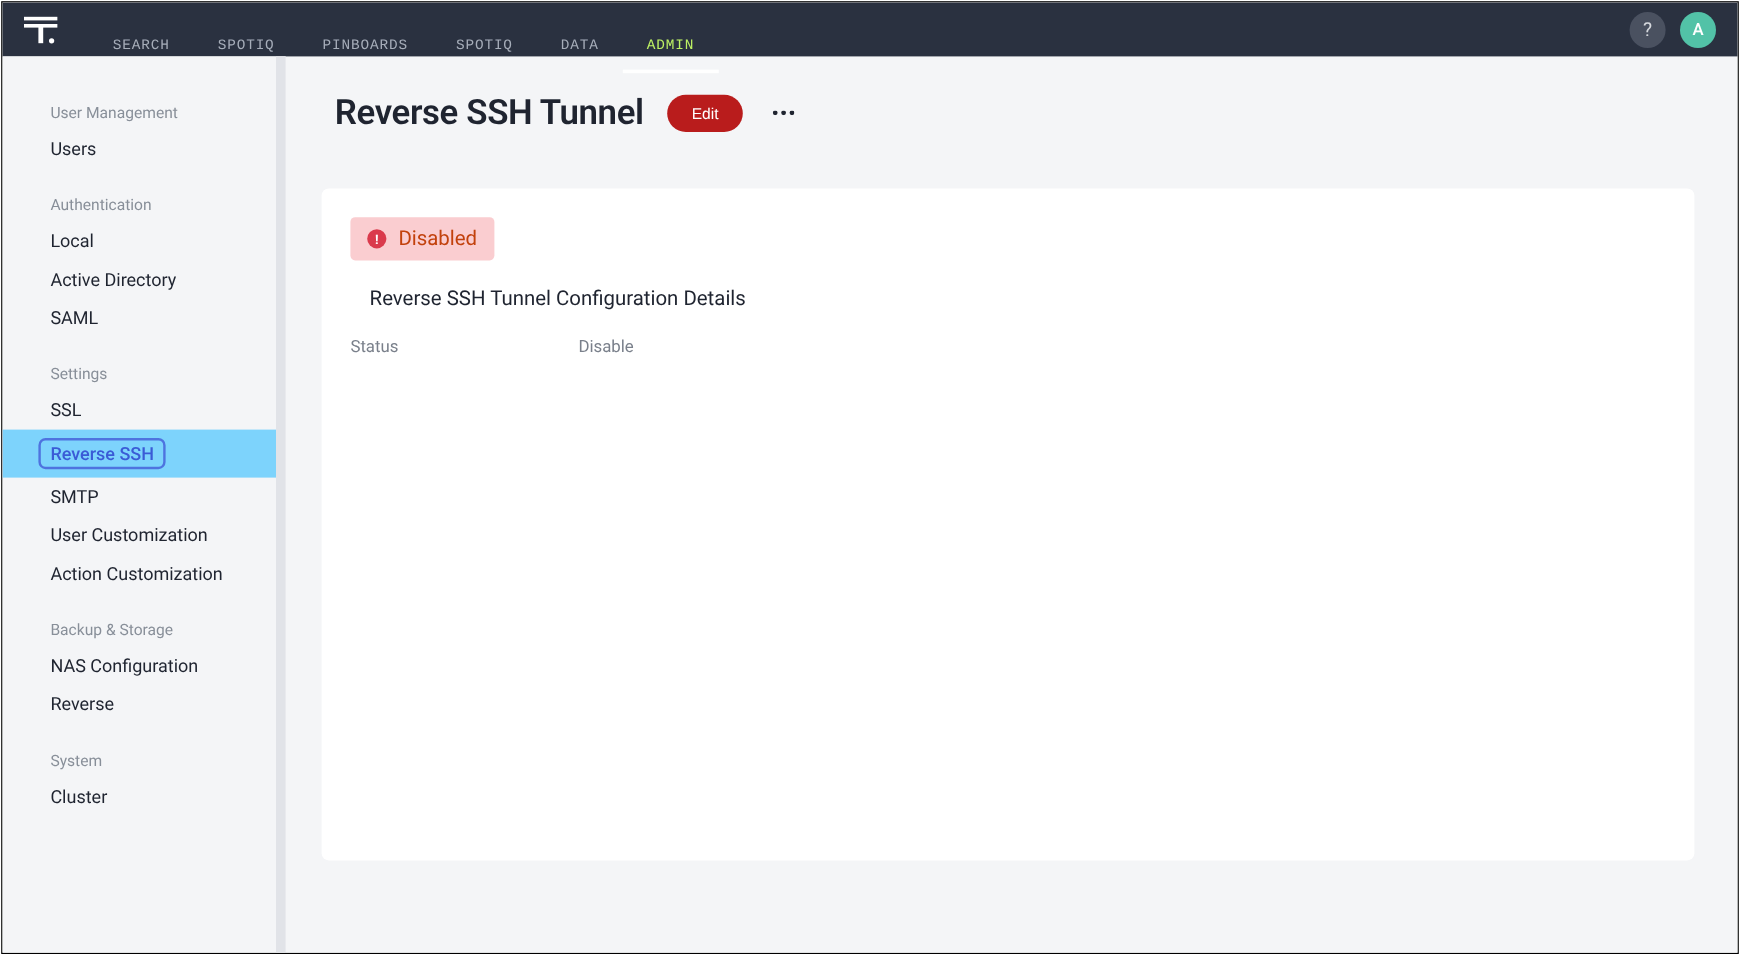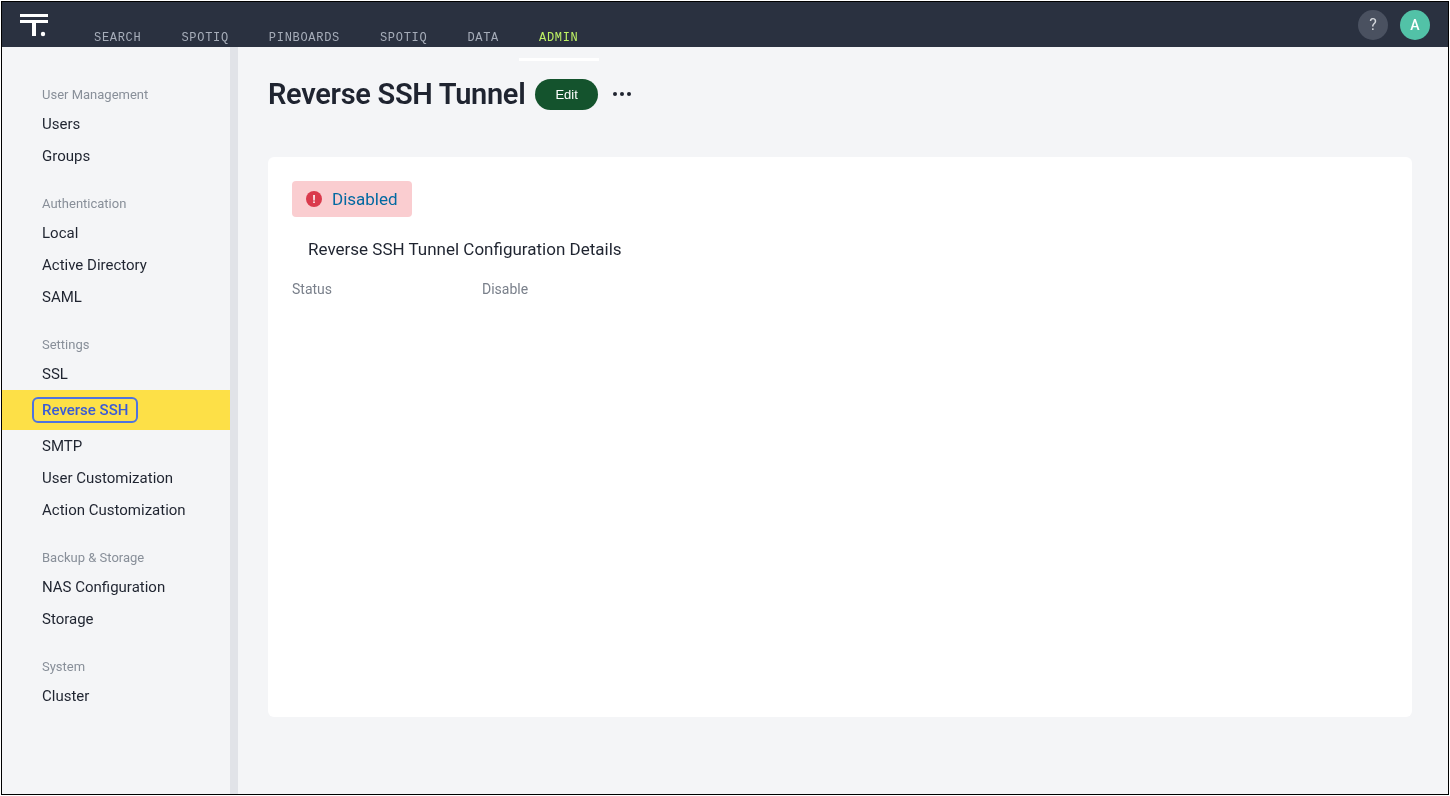--- a/index.html
+++ b/index.html
@@ -135,51 +135,52 @@
       margin-top: 0;
     }
     .sidebar-item {
       font-size: 15px;
       color: #1f2430;
       padding: 7px 40px;
       cursor: pointer;
       position: relative;
     }
     .sidebar-item.selected {
-      background: #fde047;
+      background: #7dd3fc;
     }
     .sidebar-item.selected span.pill {
       display: inline-block;
       border: 2px solid #4e73df;
       border-radius: 6px;
       padding: 2px 8px;
       color: #3a5bd6;
       font-weight: 500;
       margin-left: -10px;
     }
     .main {
       flex: 1;
       background: #f4f5f7;
       padding: 30px 36px 30px 30px;
       overflow-y: auto;
     }
     .page-header {
       display: flex;
       align-items: center;
-      gap: 10px;
+      gap: 20px;
       margin-bottom: 46px;
+      margin-left: 11px;
     }
     .page-title {
       font-size: 29px;
       font-weight: 600;
       color: #1f2430;
       letter-spacing: -0.3px;
     }
     .edit-btn {
-      background: #14532d;
+      background: #b91c1c;
       color: #fff;
       border: none;
       border-radius: 16px;
       padding: 8px 20px;
       font-size: 13px;
       font-weight: 500;
       cursor: pointer;
     }
     .more-btn {
       width: 28px;
@@ -211,21 +212,21 @@
       border-radius: 50%;
       background: #da3a4c;
       color: #fff;
       display: flex;
       align-items: center;
       justify-content: center;
       font-size: 11px;
       font-weight: 700;
     }
     .status-badge .text {
-      color: #0369a1;
+      color: #c2410c;
       font-size: 17px;
       font-weight: 400;
     }
     .config-title {
       font-size: 17px;
       color: #1f2430;
       font-weight: 400;
       margin-bottom: 22px;
       margin-left: 16px;
     }
@@ -267,37 +268,36 @@
       <div class="help-btn">?</div>
       <div class="avatar">A</div>
     </div>
   </div>
 
   <div class="body">
     <div class="sidebar-scroll">
       <div class="sidebar">
         <div class="section-header">User Management</div>
         <div class="sidebar-item">Users</div>
-        <div class="sidebar-item">Groups</div>
 
         <div class="section-header">Authentication</div>
         <div class="sidebar-item">Local</div>
         <div class="sidebar-item">Active Directory</div>
         <div class="sidebar-item">SAML</div>
 
         <div class="section-header">Settings</div>
         <div class="sidebar-item">SSL</div>
         <div class="sidebar-item selected"><span class="pill">Reverse SSH</span></div>
         <div class="sidebar-item">SMTP</div>
         <div class="sidebar-item">User Customization</div>
         <div class="sidebar-item">Action Customization</div>
 
         <div class="section-header">Backup &amp; Storage</div>
         <div class="sidebar-item">NAS Configuration</div>
-        <div class="sidebar-item">Storage</div>
+        <div class="sidebar-item">Reverse</div>
 
         <div class="section-header">System</div>
         <div class="sidebar-item">Cluster</div>
       </div>
       <div class="sidebar-scrollbar"></div>
     </div>
 
     <div class="main">
       <div class="page-header">
         <div class="page-title">Reverse SSH Tunnel</div>

